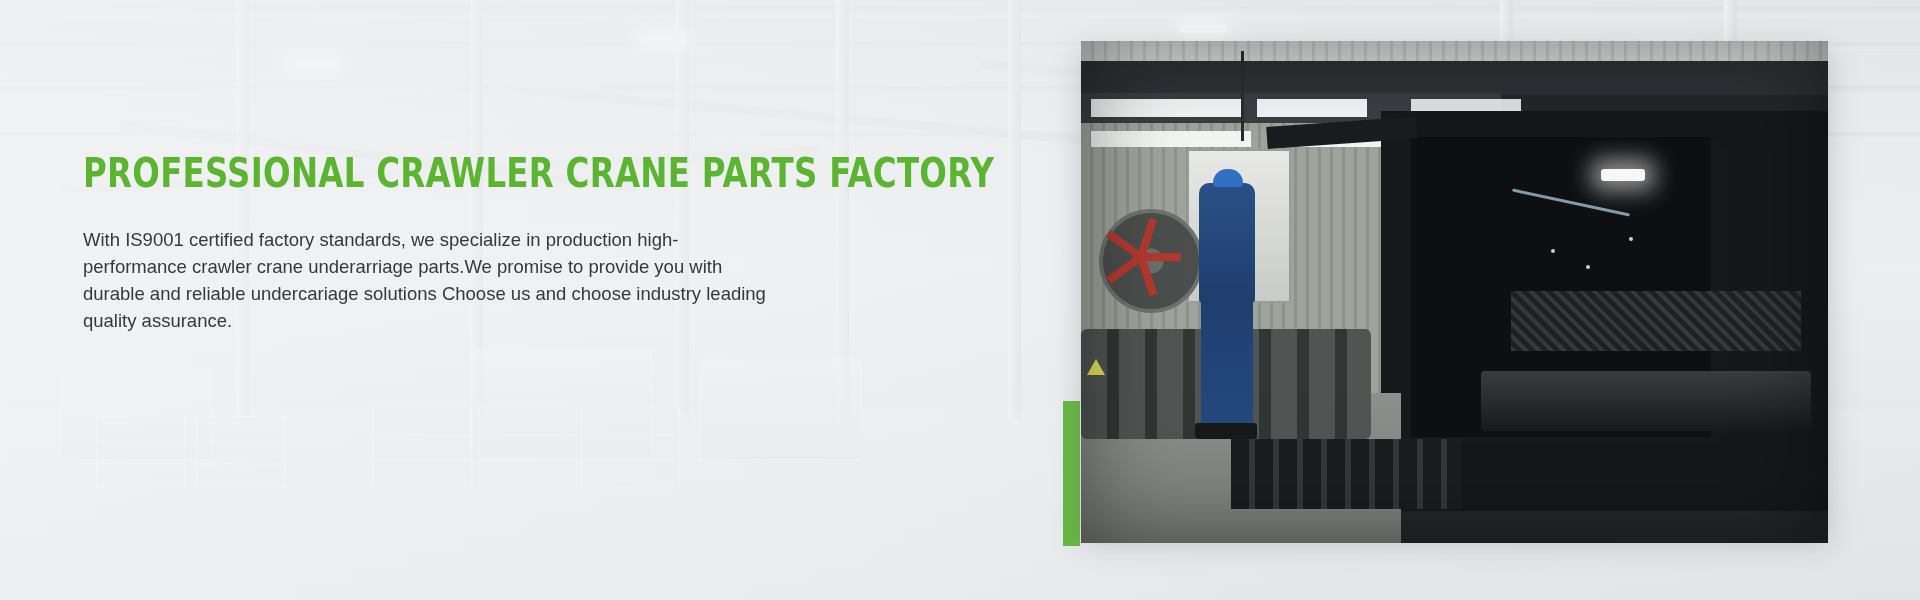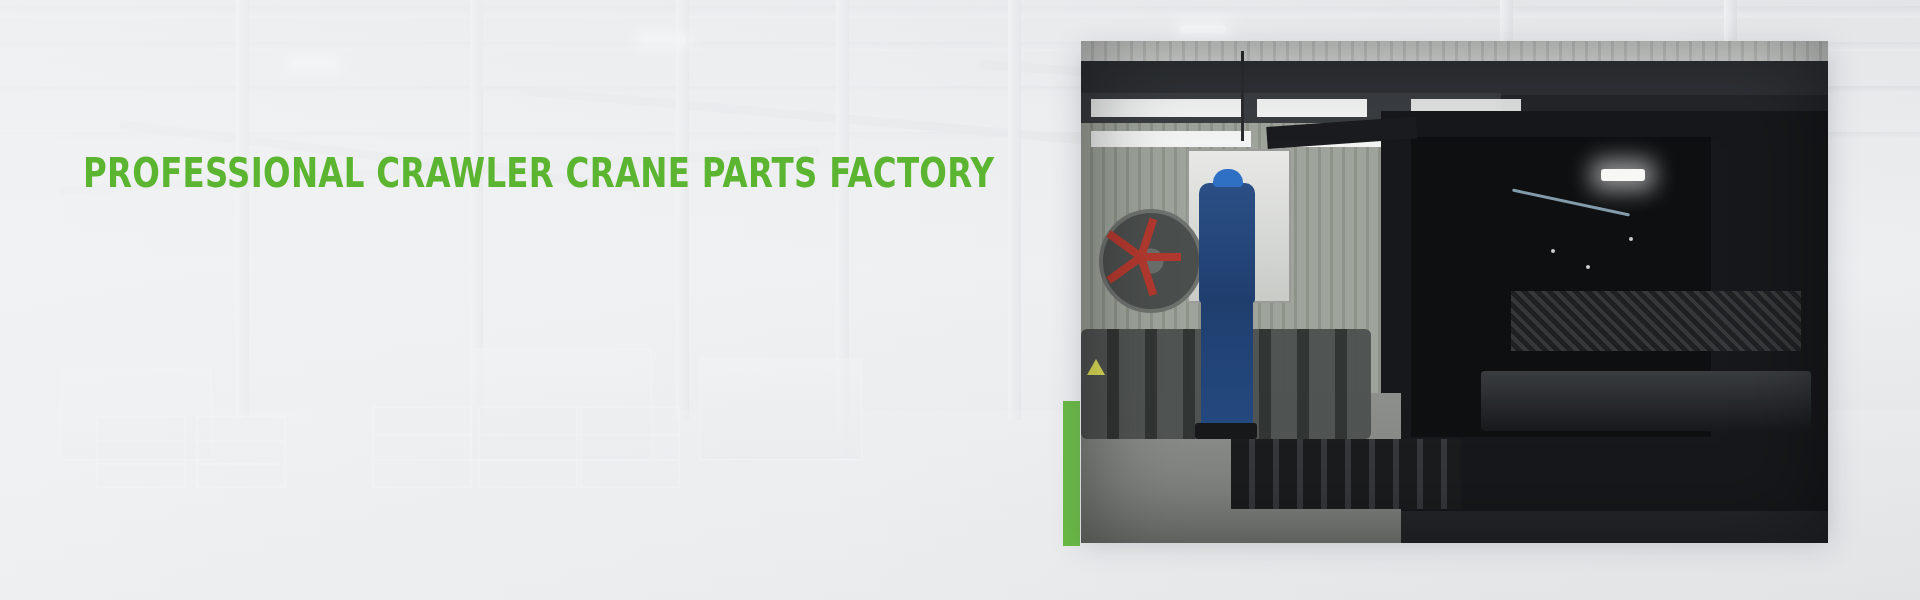--- a/index.html
+++ b/index.html
@@ -147,20 +147,21 @@
     <div class="crate" style="left:478px;width:96px;height:78px;"></div>
     <div class="crate" style="left:580px;width:96px;height:78px;"></div>
     <div class="crate" style="left:1240px;width:110px;height:86px;"></div>
     <div class="crate" style="left:1360px;width:110px;height:86px;"></div>
 
     <div class="bg-wash"></div>
   </div>
 
   <div class="copy">
     <h1 class="headline">PROFESSIONAL CRAWLER CRANE PARTS FACTORY</h1>
+    <p class="para">With IS9001 certified factory standards, we specialize in production high-performance crawler crane underarriage parts.We promise to provide you with durable and reliable undercariage solutions Choose us and choose industry leading quality assurance.</p>
   </div>
 
   <div class="photo-wrap">
     <div class="accent accent-left"></div>
     <div class="accent accent-right"></div>
     <div class="photo-shadow"></div>
 
     <div class="photo">
       <div class="p-roof"></div>
       <div class="p-roofbar"></div>

